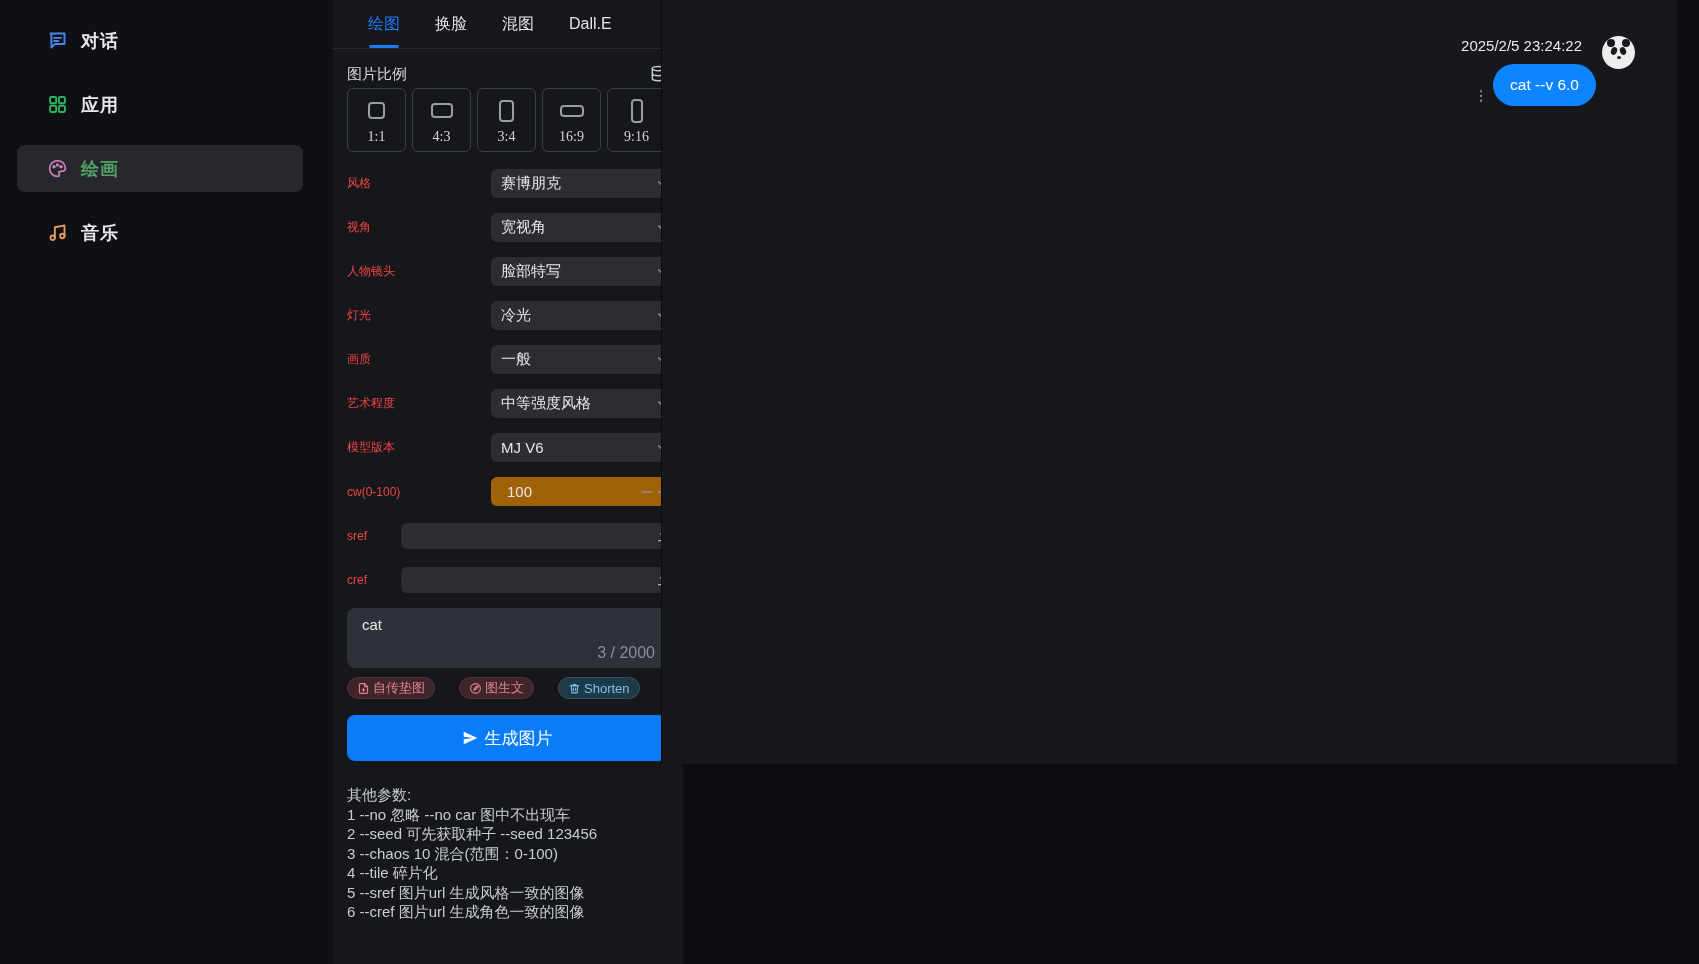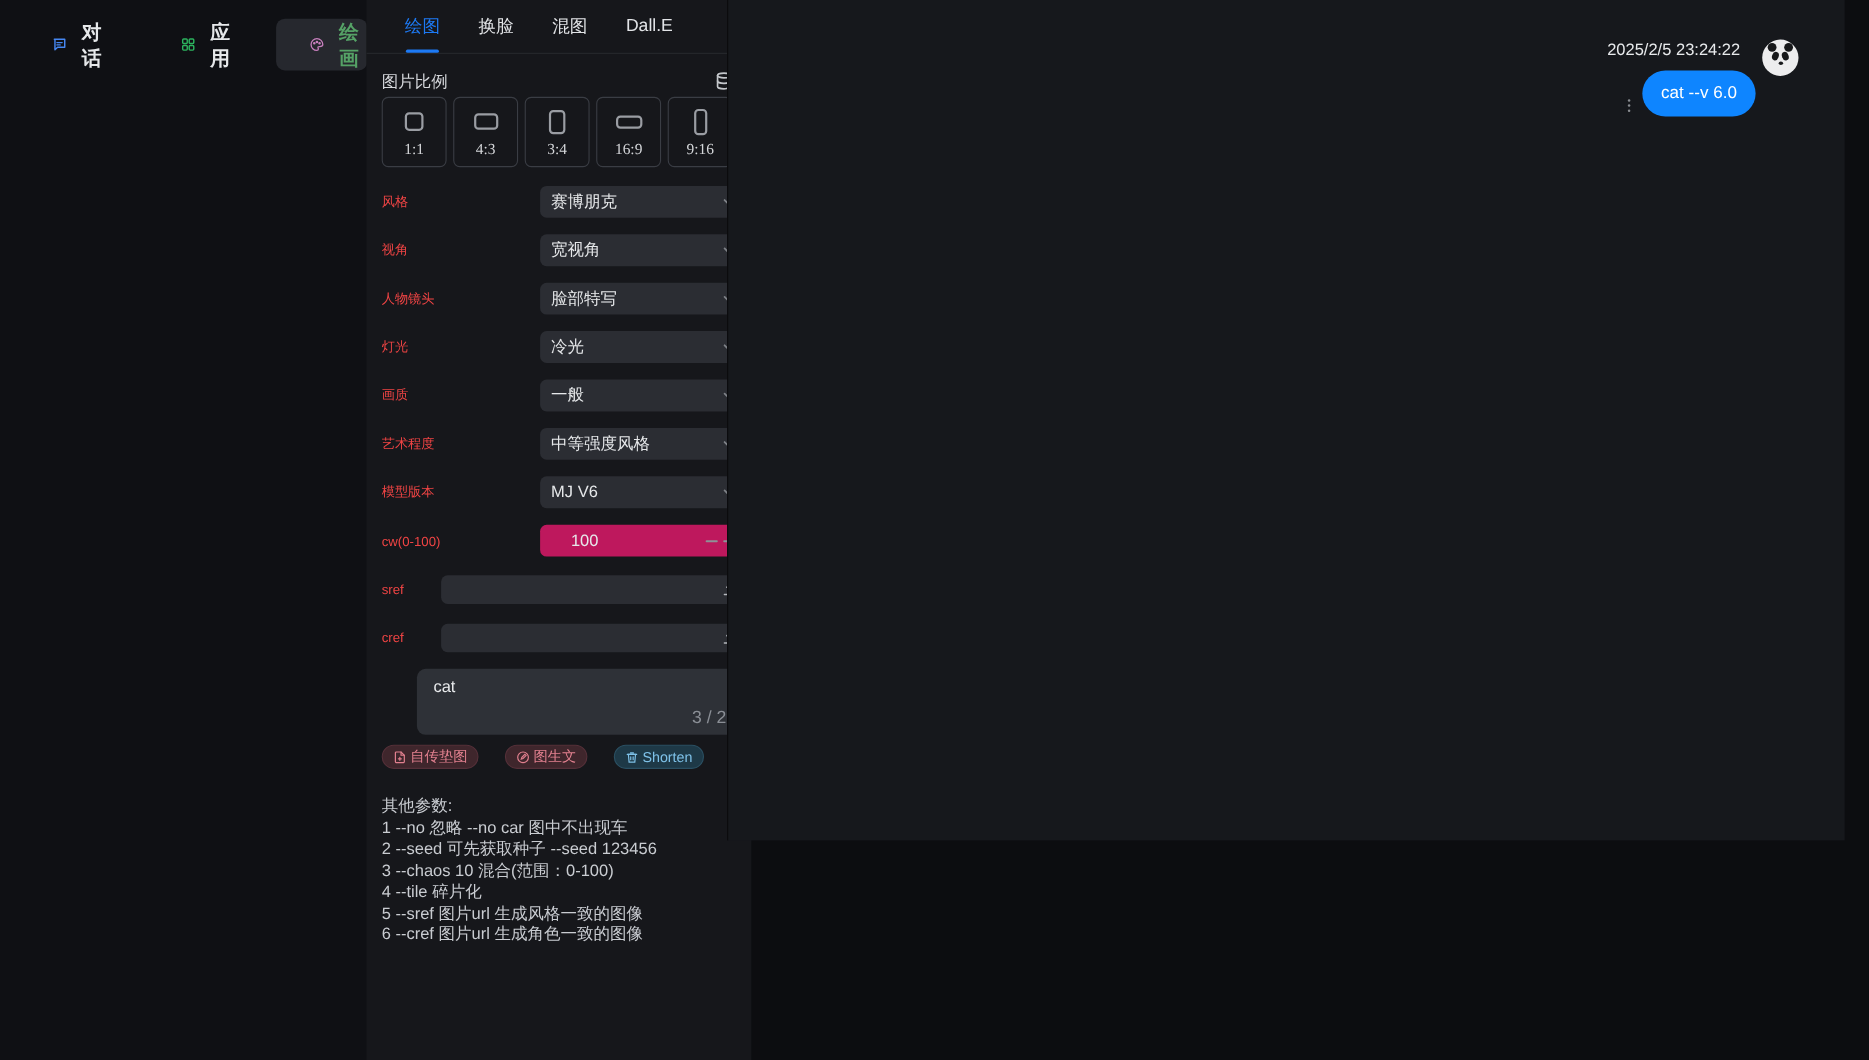--- a/index.html
+++ b/index.html
@@ -1,21 +1,21 @@
 <!DOCTYPE html>
 <html><head>
 <meta charset="utf-8">
 <style>
   * { margin:0; padding:0; box-sizing:border-box; }
   html,body { background:#0c0d10; }
   body { font-family:"Liberation Sans","DejaVu Sans",sans-serif; width:1699px; height:964px; position:relative; overflow:hidden; color:#e6e8ea; }
 
   
   .sidebar { position:absolute; left:0; top:0; width:333px; height:964px; background:#0f1014; }
-  .nav { display:flex; flex-direction:row; gap:17px; padding:17px 0 0 0; }
+  .nav { display:flex; flex-direction:column; gap:17px; padding:17px 0 0 0; }
   .nav-item { width:286px; height:47px; margin-left:17px; border-radius:8px; display:flex; align-items:center; padding-left:30px; cursor:pointer; }
   .nav-item.active { background:#26282e; }
   .nav-item .nicon { width:21px; height:21px; display:inline-flex; margin-right:13px; }
   .nav-item .nlabel { font-size:18px; font-weight:700; color:#e6e8ea; letter-spacing:1px; }
   .nav-item.active .nlabel { color:#55a266; }
   .ic-chat { color:#4687f2; } .ic-grid { color:#2cb35e; } .ic-palette { color:#c77fbd; } .ic-music { color:#dd9a62; }
 
   .login-card { position:absolute; left:18px; bottom:26px; width:274px; height:86px; background:#1c1e23; border-radius:12px; box-shadow:0 6px 18px rgba(0,0,0,.45); display:flex; align-items:center; justify-content:center; }
   .login-btn { width:254px; height:46px; border:1px solid #484b52; border-radius:8px; background:transparent; color:#dcdee1; font-size:16px; cursor:pointer; font-family:inherit; }
 
@@ -38,27 +38,27 @@
   .g11 { width:17px; height:17px; } .g43 { width:22px; height:15px; } .g34 { width:15px; height:22px; } .g169 { width:24px; height:12px; } .g916 { width:12px; height:24px; }
   .rlabel { font-size:14px; color:#d4d6d9; margin-top:3px;font-family:Liberation Serif, serif; }
 
   .form { margin-top:17px; }
   .frow { display:flex; align-items:center; height:29px; margin-bottom:15px; }
   .flabel { font-size:12px; color:#ef4444; }
   .select { position:absolute; left:144px; width:188px; height:29px; background:#2b2d33; border-radius:6px; display:flex; align-items:center; padding:0 10px; cursor:pointer; }
   .frow { position:relative; }
   .sval { font-size:15px; color:#e6e8ea; flex:1; }
   .chev { color:#7e8187; width:13px; height:13px; display:inline-flex; }
-  .numwrap { position:absolute; left:144px; width:188px; height:29px; background:#be185d; border-radius:6px; display:flex; align-items:center; padding:0 8px 0 28px; }
+  .numwrap { position:absolute; left:144px; width:188px; height:29px; background:#a16207; border-radius:6px; display:flex; align-items:center; padding:0 8px 0 16px; }
   .numval { flex:1; background:transparent; border:none; outline:none; color:#e6e8ea; font-size:15px; width:90px; font-family:inherit; }
   .stepbtn { width:16px; height:16px; display:inline-flex; align-items:center; justify-content:center; color:#8e9197; cursor:pointer; }
   .refinput { position:absolute; left:54px; width:278px; height:26px; background:#2b2d33; border-radius:6px; display:flex; align-items:center; justify-content:flex-end; padding:0 8px; }
   .upload-icon { width:15px; height:15px; color:#b5b8bd; cursor:pointer; display:inline-flex; }
 
-  .prompt-box { margin-top:14px; width:320px; height:60px; background:#2e3137; border-radius:8px; position:relative;margin-left:32px; }
+  .prompt-box { margin-top:14px; width:320px; height:60px; background:#2e3137; border-radius:8px; position:relative; }
   .prompt-input { width:100%; height:38px; background:transparent; border:none; outline:none; resize:none; color:#e8eaec; font-size:15px; padding:8px 12px 0 15px; font-family:inherit; }
   .prompt-counter { position:absolute; right:12px; bottom:6px; font-size:16px; color:#8b8f96; }
 
   .tagrow { display:flex; gap:24px; margin-top:9px; }
   .tag { height:22px; border-radius:11px; display:inline-flex; align-items:center; gap:3px; padding:0 9px; font-size:13px; cursor:pointer; }
   .tag .ticon { width:13px; height:13px; display:inline-flex; }
   .tag-red { background:#3f262c; color:#e2808f; border:1px solid #553039; }
   .tag-blue { background:#1e3947; color:#7ec1e8; border:1px solid #2b5063; }
 
   .gen-btn { margin-top:16px; width:320px; height:46px; background:#0b7cf8; border:none; border-radius:8px; color:#fff; font-size:17px; display:flex; align-items:center; justify-content:center; gap:7px; cursor:pointer; font-family:inherit; }
@@ -332,20 +332,28 @@
             <svg viewBox="0 0 24 24" fill="none" stroke="currentColor" stroke-width="2" stroke-linecap="round">
               <path d="M6 7h12l-1.2 13H7.2L6 7z"></path>
               <path d="M4 7h16M9.5 4.5h5"></path>
               <path d="M10 11v5M14 11v5"></path>
             </svg>
           </span>
         <span>Shorten</span>
       </span>
     </div>
 
+    <button class="gen-btn">
+      <span class="gicon">
+          <svg viewBox="0 0 24 24" fill="currentColor">
+            <path d="M2.5 21.5L23 12 2.5 2.5l.2 7.6L16 12 2.7 13.9z"></path>
+          </svg>
+        </span>
+      <span>生成图片</span>
+    </button>
 
 
     <div class="help">
       <div>其他参数:</div>
       <div>1 --no 忽略 --no car 图中不出现车</div>
       <div>2 --seed 可先获取种子 --seed 123456</div>
       <div>3 --chaos 10 混合(范围：0-100)</div>
       <div>4 --tile 碎片化</div>
       <div>5 --sref 图片url 生成风格一致的图像</div>
       <div>6 --cref 图片url 生成角色一致的图像</div>

